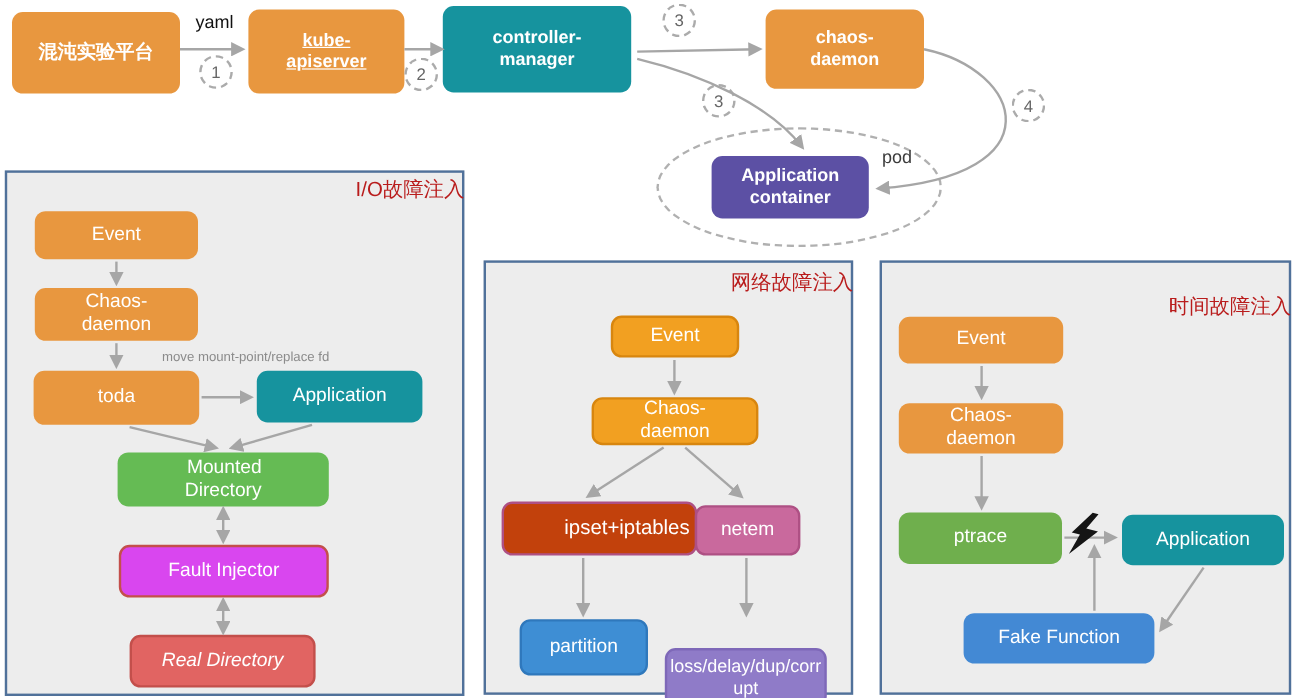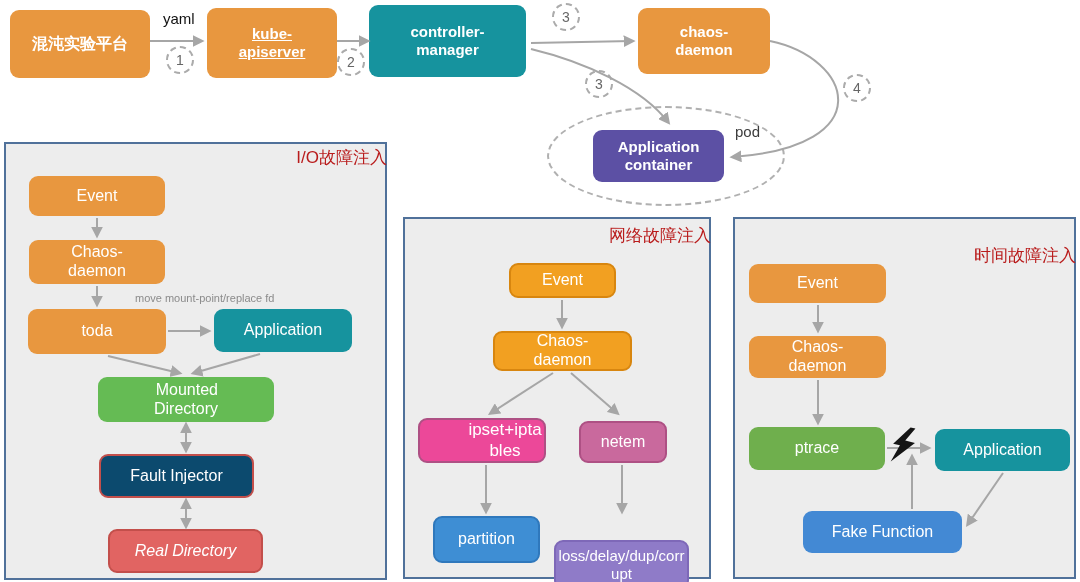--- a/index.html
+++ b/index.html
@@ -56,27 +56,27 @@
   <div class="step-circle" style="left:843px;top:74px;">4</div>
 
   <div class="node" style="left: 29px; top: 176px; width: 136px; height: 40px; background-color: rgb(232, 151, 63);">Event</div>
   <div class="node" style="left: 29px; top: 240px; width: 136px; height: 44px; background-color: rgb(232, 151, 63);">Chaos-
 daemon</div>
   <div class="node" style="left: 28px; top: 309px; width: 138px; height: 45px; background-color: rgb(232, 151, 63);">toda</div>
   <div class="edge-label" style="left:135px;top:292px;">move mount-point/replace fd</div>
   <div class="node" style="left: 214px; top: 309px; width: 138px; height: 43px; background-color: rgb(22, 147, 158);">Application</div>
   <div class="node" style="left: 98px; top: 377px; width: 176px; height: 45px; background-color: rgb(101, 187, 84); text-align: right;">Mounted
 Directory</div>
-  <div class="node bordered" style="left: 99px; top: 454px; width: 155px; height: 44px; background-color: #0c4a6e; border-color: rgb(195, 79, 75);">Fault Injector</div>
+  <div class="node bordered" style="left: 99px; top: 454px; width: 175px; height: 44px; background-color: #d946ef; border-color: rgb(195, 79, 75);">Fault Injector</div>
   <div class="node bordered" style="left: 108px; top: 529px; width: 155px; height: 44px; background-color: rgb(225, 100, 98); border-color: rgb(195, 79, 75); font-style: italic;">Real Directory</div>
 
   <div class="node bordered" style="left: 509px; top: 263px; width: 107px; height: 35px; background-color: rgb(242, 160, 33); border-color: rgb(216, 134, 15);">Event</div>
   <div class="node bordered" style="left: 493px; top: 331px; width: 139px; height: 40px; background-color: rgb(242, 160, 33); border-color: rgb(216, 134, 15);">Chaos-
 daemon</div>
-  <div class="node bordered brk" style="left: 418px; top: 418px; width: 128px; height: 45px; font-size: 17px; background-color: #ec4899; border-color: rgb(174, 80, 132); padding-left: 46px;">ipset+iptables</div>
+  <div class="node bordered brk" style="left: 418px; top: 418px; width: 163px; height: 45px; font-size: 17px; background-color: #c2410c; border-color: rgb(174, 80, 132); padding-left: 46px;">ipset+iptables</div>
   <div class="node bordered" style="left: 433px; top: 516px; width: 107px; height: 47px; background-color: rgb(62, 142, 212); border-color: rgb(47, 120, 188);">partition</div>
   <div class="node bordered" style="left: 579px; top: 421px; width: 88px; height: 42px; background-color: rgb(201, 105, 157); border-color: rgb(174, 80, 132);">netem</div>
   <div class="node bordered brk" style="left: 554px; top: 540px; width: 135px; height: 49px; font-size: 15px; background-color: rgb(143, 123, 200); border-color: rgb(126, 104, 184);">loss/delay/dup/corrupt</div>
 
   <div class="node" style="left: 749px; top: 264px; width: 137px; height: 39px; background-color: rgb(232, 151, 63);">Event</div>
   <div class="node" style="left: 749px; top: 336px; width: 137px; height: 42px; background-color: rgb(232, 151, 63);">Chaos-
 daemon</div>
   <div class="node" style="left: 749px; top: 427px; width: 136px; height: 43px; background-color: rgb(111, 175, 77);">ptrace</div>
   <div class="node" style="left: 935px; top: 429px; width: 135px; height: 42px; background-color: rgb(22, 147, 158);">Application</div>
   <div class="node" style="left: 803px; top: 511px; width: 159px; height: 42px; background-color: rgb(67, 137, 212);">Fake Function</div>

